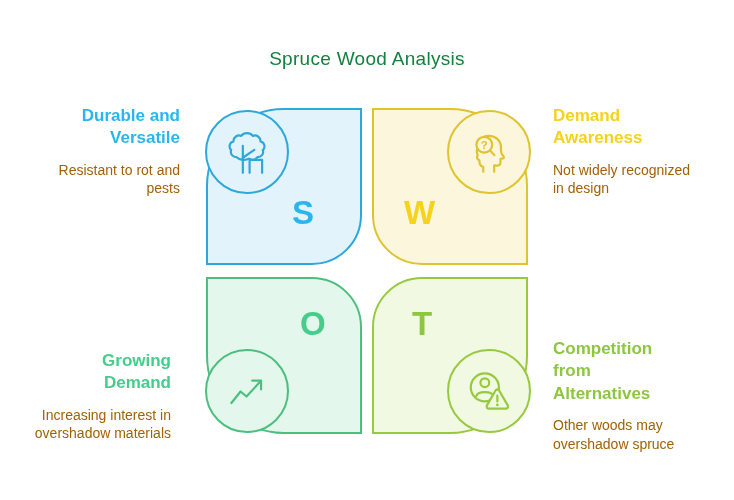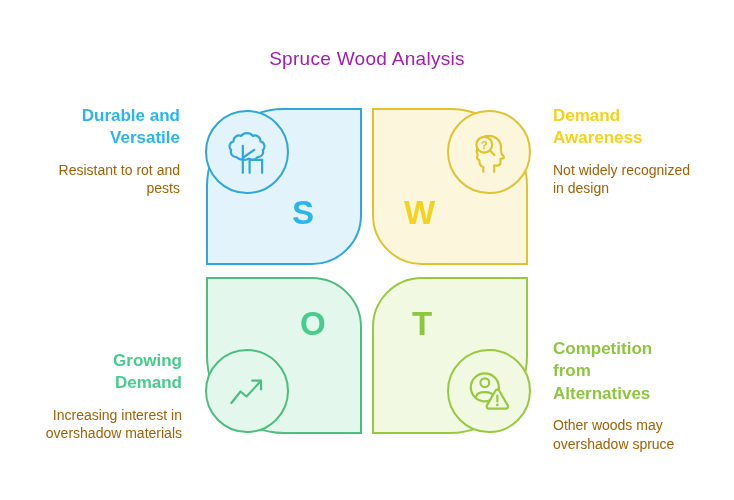--- a/index.html
+++ b/index.html
@@ -15,21 +15,21 @@
   }
 
   .title {
     position: absolute;
     top: 48px;
     left: 0;
     width: 100%;
     text-align: center;
     font-size: 19px;
     font-weight: 500;
-    color: #a21caf;
+    color: #15803d;
     letter-spacing: 0.3px;
   }
 
   .quad { display: contents; }
 
   
   .petal {
     position: absolute;
     width: 156px;
     height: 157px;
@@ -98,21 +98,21 @@
     margin: 8px 0 11px 0;
   }
   .label p {
     font-size: 14px;
     color: #a16207;
     line-height: 1.3;
     margin: 0;
   }
   .label-tl { left: 26px;  top: 97px;  width: 154px; text-align: right; }
   .label-tr { left: 553px; top: 97px;  width: 140px; text-align: left; }
-  .label-bl { left: 28px;  top: 342px; width: 154px; text-align: right; }
+  .label-bl { left: 17px;  top: 342px; width: 154px; text-align: right; }
   .label-br { left: 553px; top: 330px; width: 138px; text-align: left; }
   .label-bl h3 { padding-left: 34px; }
 </style>
 </head>
 <body>
 
 <div class="canvas">
 
   <div class="title">Spruce Wood Analysis</div>
 

